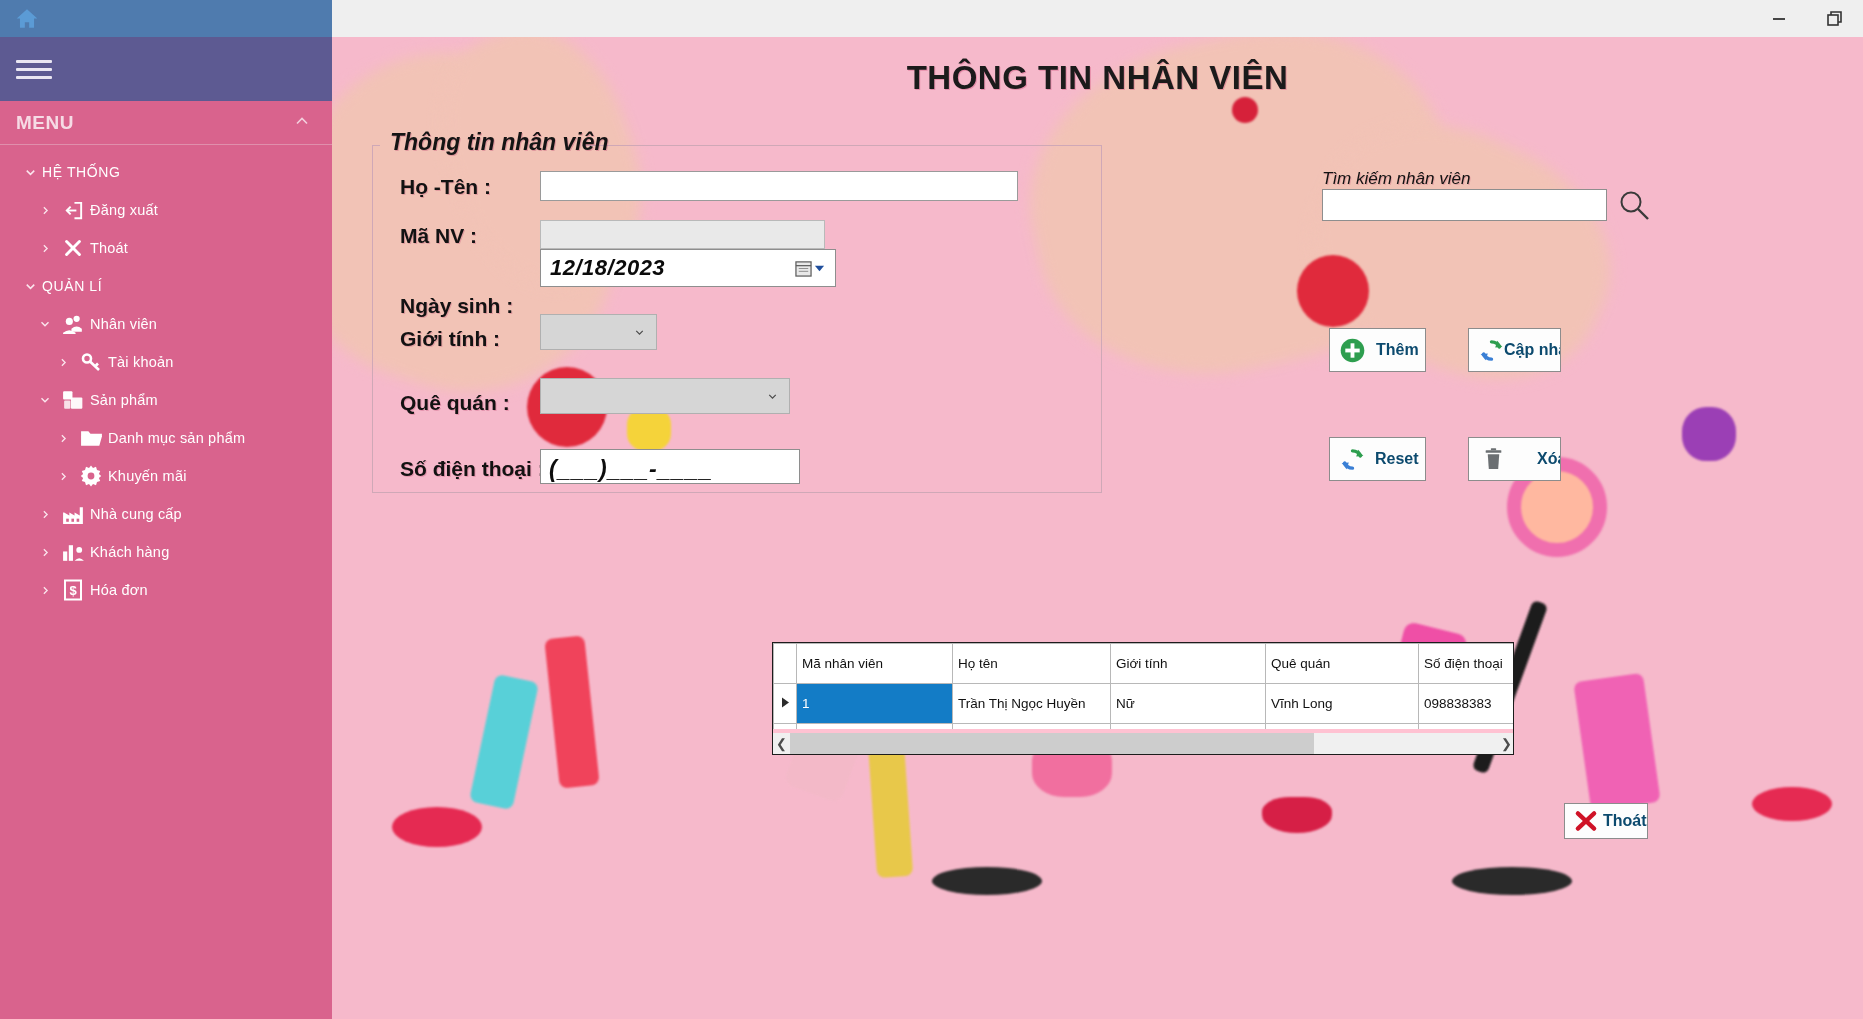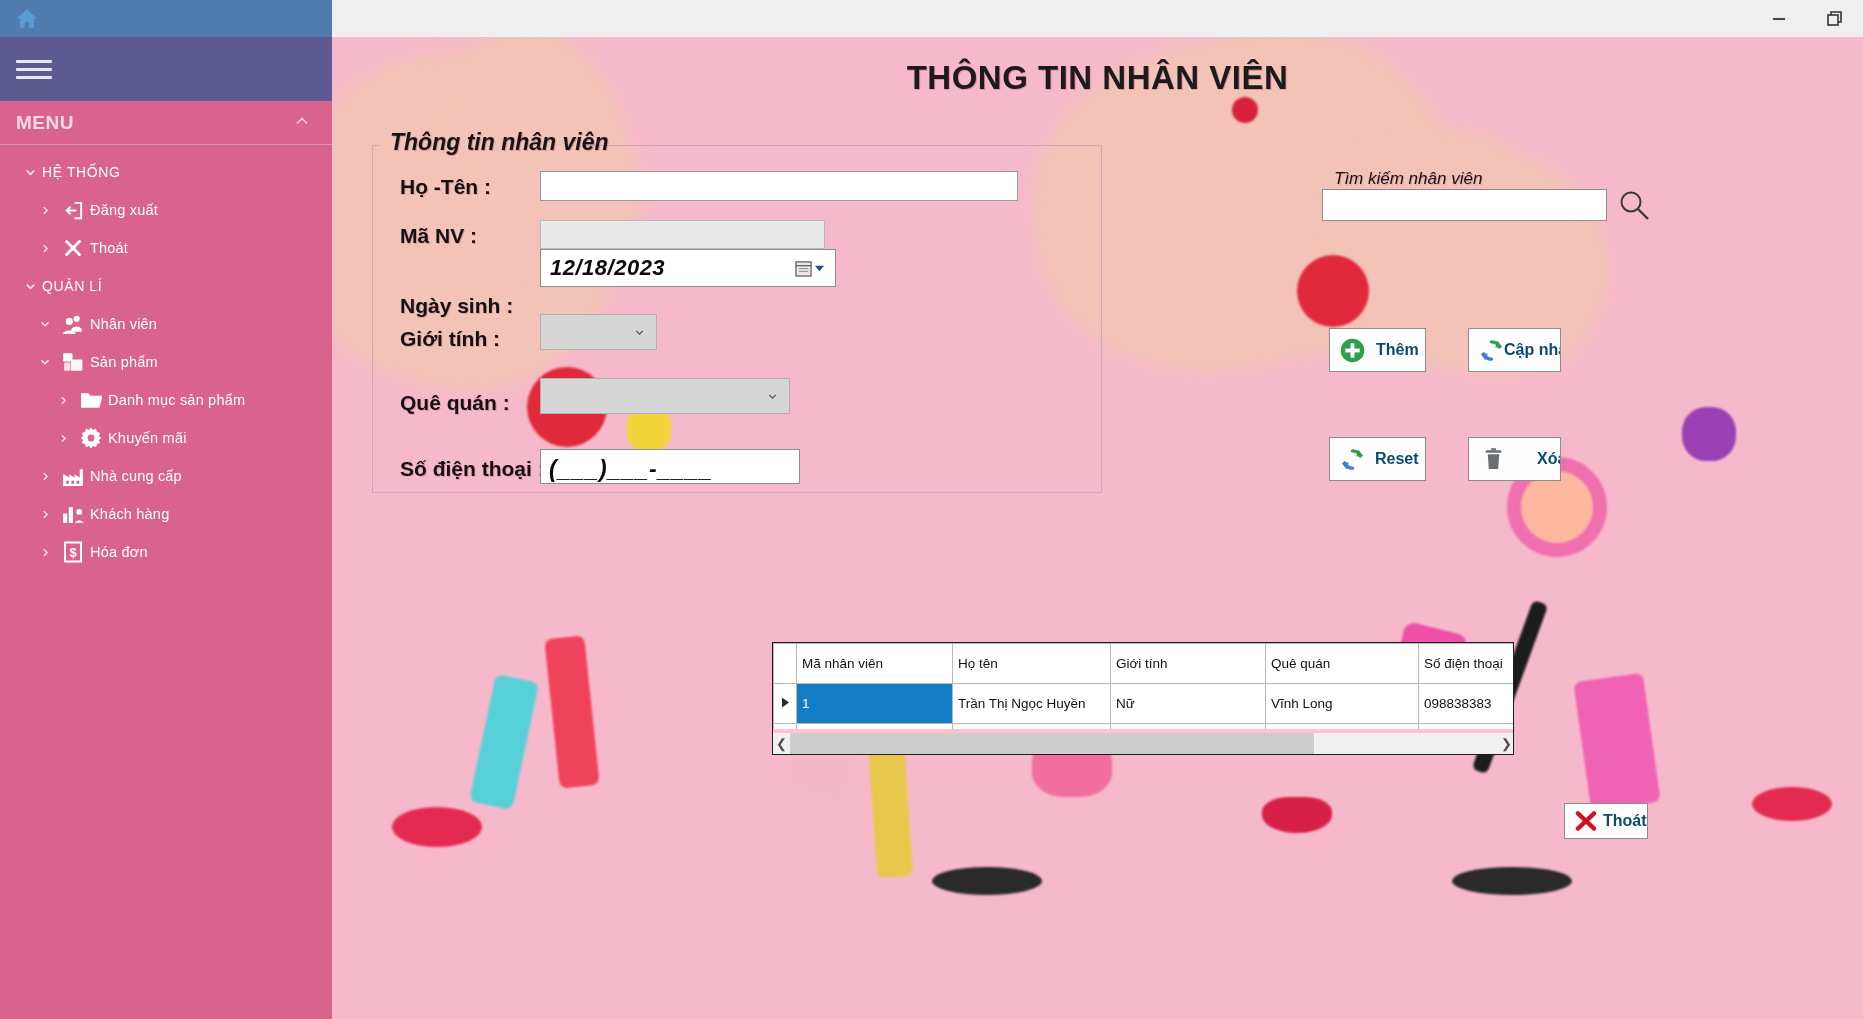--- a/index.html
+++ b/index.html
@@ -156,21 +156,20 @@
   .masked span {
     font-size:23px; font-weight:bold; font-style:italic; color:#0d0d0d;
     letter-spacing:1px;
   }
 
   
   .search-label {
     position:absolute; left:990px; top:132px;
     font-size:17px; font-style:italic; color:#121212;
     text-shadow:1px 1px 0 rgba(190,70,110,0.25);
-    margin-left:12px;
   }
   .search-box {
     position:absolute; left:990px; top:152px; width:285px; height:32px;
     background:#fff; border:1px solid #8e8e8e;
     font-size:15px; padding:0 6px; color:#111;
   }
   .search-icon-btn {
     position:absolute; left:1282px; top:148px; width:40px; height:40px;
     display:flex; align-items:center; justify-content:center;
   }
@@ -317,20 +316,35 @@
           <svg width="25" height="25" viewBox="0 0 24 24" fill="#fff">
             <circle cx="15" cy="6.5" r="3"></circle>
               <path d="M10 16 q5-4 10 0 v3 h-10 z"></path>
             <circle cx="8" cy="9" r="3.4"></circle>
               <path d="M2 20 q6-5 12 0 v1 H2 z"></path>
           </svg>
         </span>
         <span class="nav-label">Nhân viên</span>
       </div>
 
+      <div class="nav-row lvl-2">
+        <span class="nav-caret">
+          <svg width="13" height="13" viewBox="0 0 24 24" fill="none" stroke="#fbe6ee" stroke-width="2.4">
+              <polyline points="9,6 15,12 9,18"></polyline>
+            </svg>
+        </span>
+        <span class="nav-icon">
+          <svg width="24" height="24" viewBox="0 0 24 24" fill="none" stroke="#fff" stroke-width="2.6">
+            <circle cx="8" cy="8.5" r="4"></circle>
+              <line x1="11" y1="11.5" x2="20" y2="20"></line>
+              <line x1="16.5" y1="16" x2="19" y2="13.5"></line>
+          </svg>
+        </span>
+        <span class="nav-label">Tài khoản</span>
+      </div>
 
       <div class="nav-row lvl-1">
         <span class="nav-caret">
           <svg width="14" height="14" viewBox="0 0 24 24" fill="none" stroke="#fbe6ee" stroke-width="2.4">
               <polyline points="6,9 12,15 18,9"></polyline>
             </svg>
         </span>
         <span class="nav-icon">
           <svg width="25" height="25" viewBox="0 0 24 24" fill="#fff">
             <rect x="2" y="3" width="9" height="8" rx="1"></rect>

